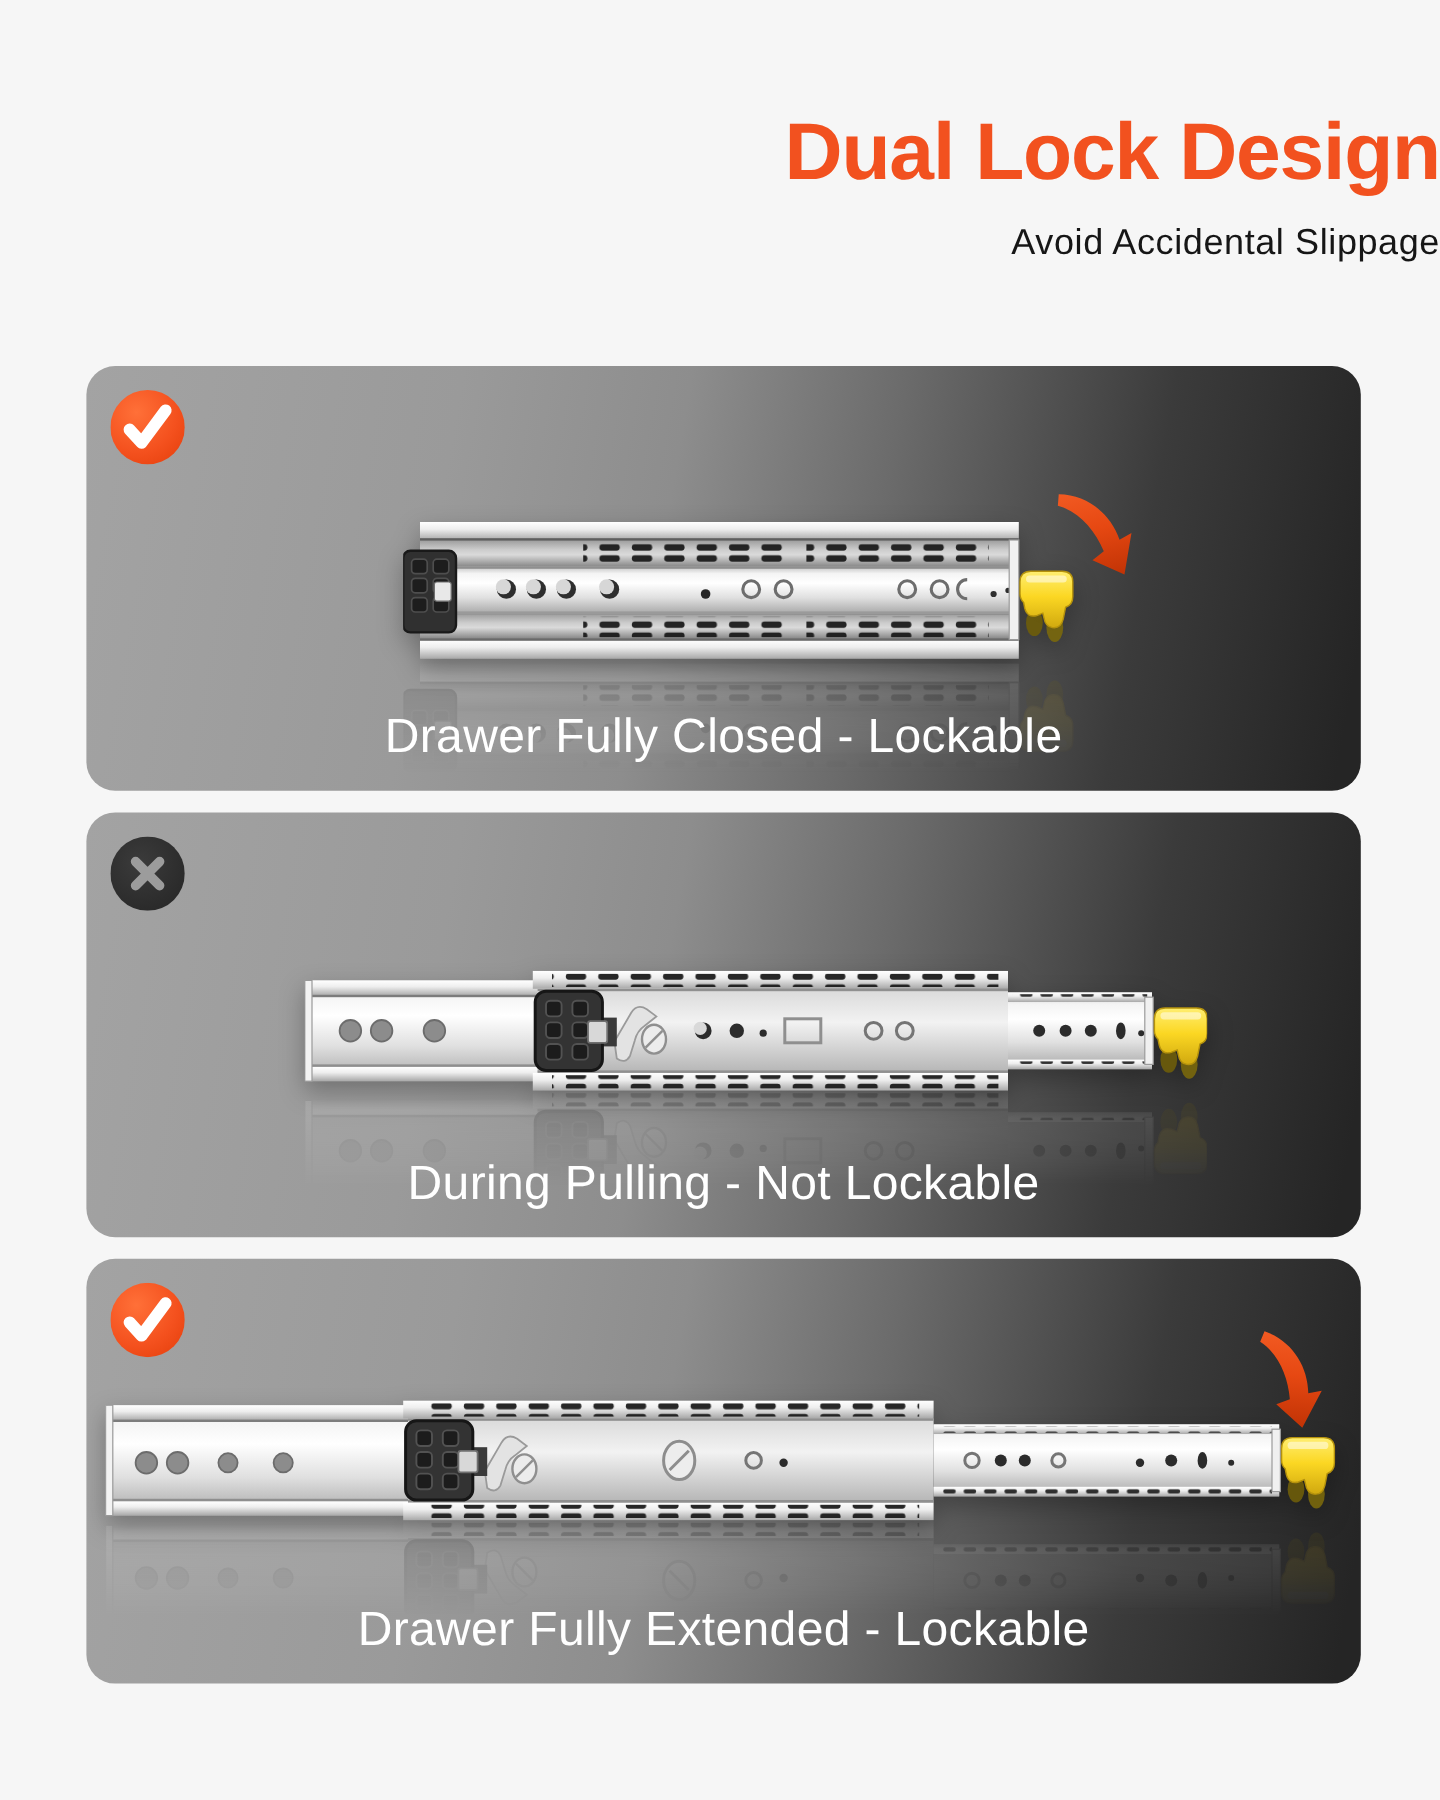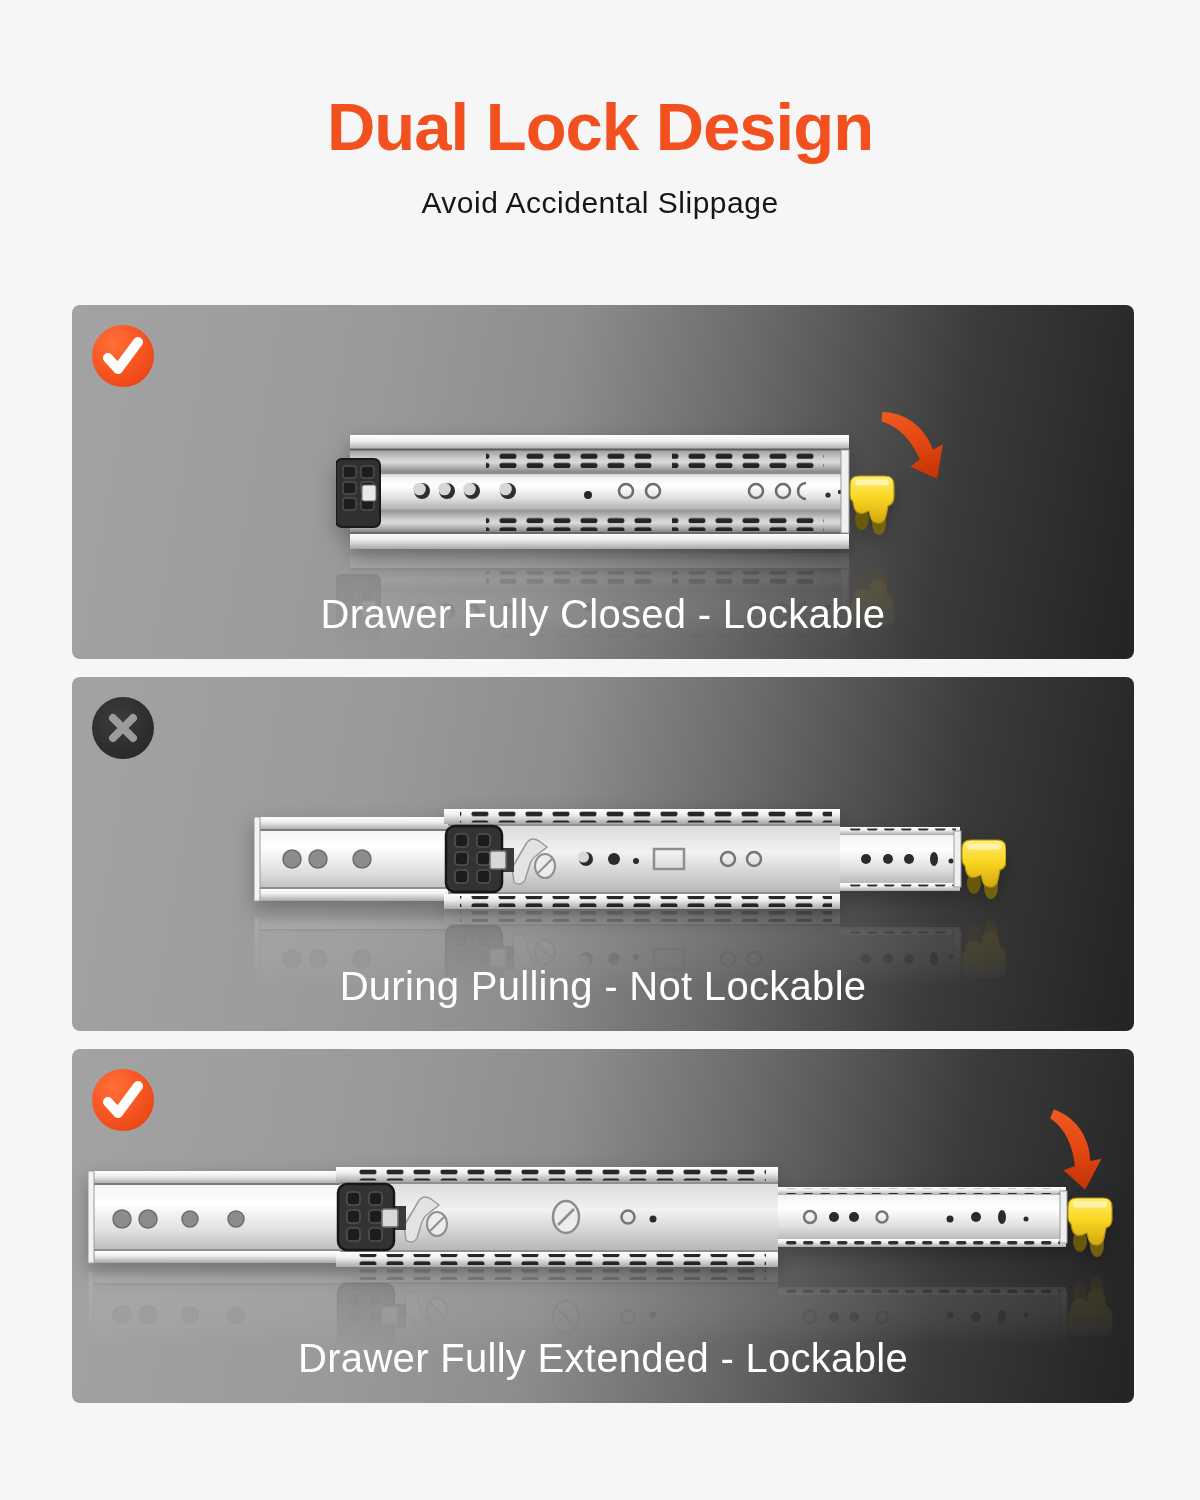--- a/index.html
+++ b/index.html
@@ -1,22 +1,22 @@
 <!DOCTYPE html>
 <html><head>
 <meta charset="utf-8">
 <style>
   html,body{margin:0;padding:0;background:#f6f6f6;}
   .page{position:relative;width:1200px;height:1500px;background:#f6f6f6;
         font-family:"Liberation Sans",sans-serif;overflow:hidden;}
-  .hdr{position:absolute;top:0;left:0;width:1200px;text-align:center;}
+  .hdr{position:absolute;top:0;left:0;width:1200px;text-align:right;}
   .hdr h1{margin:0;padding-top:92px;font-size:67px;line-height:1.05;font-weight:700;
           letter-spacing:-1px;color:#F2511F;}
   .hdr .sub{margin:24px 0 0 0;font-size:30px;font-weight:400;color:#161616;letter-spacing:.5px;}
-  .panel{position:absolute;left:72px;width:1062px;height:354px;border-radius:8px;overflow:hidden;
+  .panel{position:absolute;left:72px;width:1062px;height:354px;border-radius:24px;overflow:hidden;
          background:linear-gradient(100deg,#a3a3a3 0%,#9a9a9a 28%,#8d8d8d 45%,#6b6b6b 61%,#3b3b3b 81%,#252525 98%);}
   .p1{top:305px}.p2{top:677px}.p3{top:1049px}
   .badge{position:absolute;left:20px;top:20px;width:62px;height:62px;z-index:4;}
   .slide{position:absolute;z-index:2;filter:drop-shadow(0 8px 10px rgba(0,0,0,.28));}
   .refl{position:absolute;z-index:1;transform:scaleY(-1);opacity:.15;filter:blur(.6px);
         -webkit-mask-image:linear-gradient(to bottom,transparent 20%,#000 92%);
         mask-image:linear-gradient(to bottom,transparent 20%,#000 92%);}
   .arrow{position:absolute;z-index:3;}
   .caption{position:absolute;left:0;right:0;bottom:22px;z-index:5;text-align:center;
            font-size:40px;font-weight:400;color:#FFFFFF;letter-spacing:.3px;}

